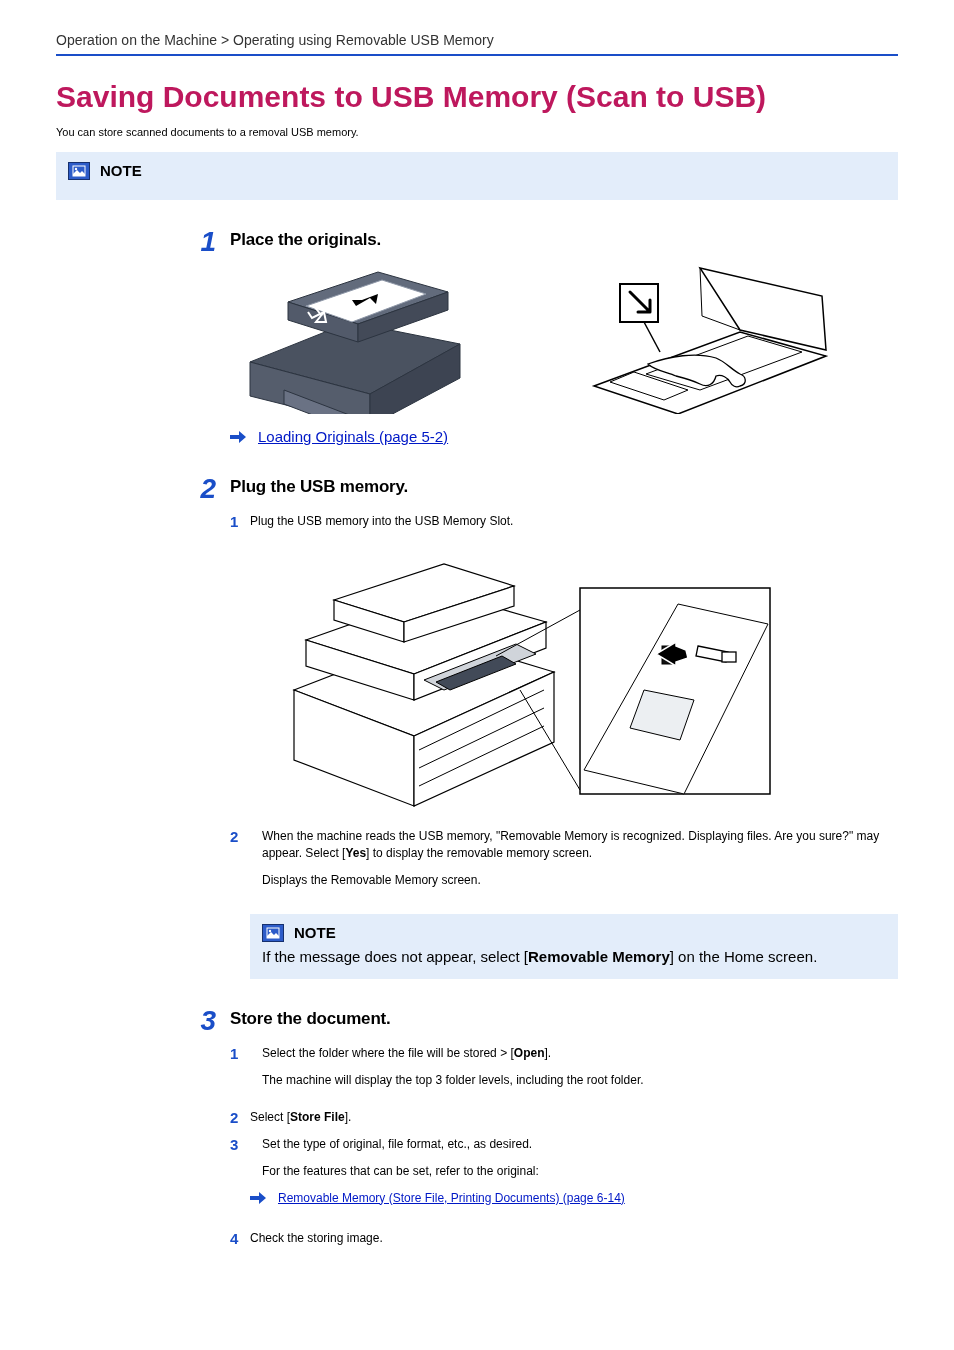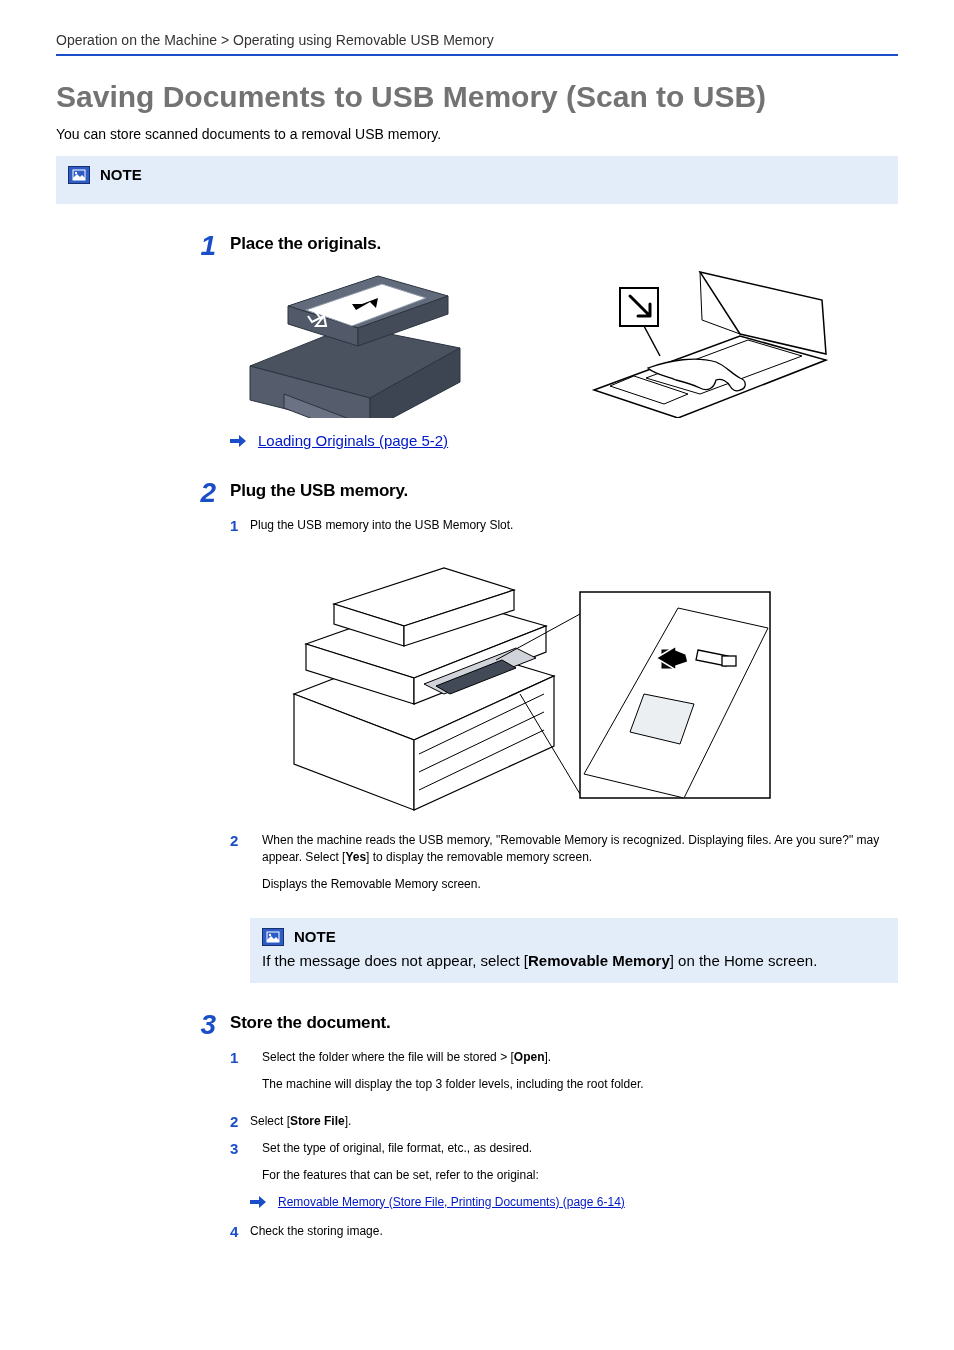--- a/index.html
+++ b/index.html
@@ -18,26 +18,26 @@
     margin-bottom: 6px;
   }
   .top-rule {
     border: 0;
     border-top: 2px solid #1a4ec8;
     margin: 0 0 24px 0;
   }
   .page-title {
     font-size: 30px;
     font-weight: 900;
-    color: #737373;
+    color: #be185d;
     letter-spacing: 0;
     margin-bottom: 12px;
   }
   .intro {
-    font-size: 14px;
+    font-size: 11px;
     margin-bottom: 14px;
   }
   .note-box {
     background: #e3edfa;
     padding: 10px 12px 14px 12px;
     margin-bottom: 28px;
   }
   .note-head {
     display: flex;
     font-size: 15px;
@@ -136,21 +136,21 @@
     margin: 20px 0 18px 54px;
   }
   .fig-printer2 { width: 490px; height: 260px; }
   .inner-note {
     background: #e3edfa;
     padding: 10px 12px 14px 12px;
     margin: 16px 0 24px 20px;
   }
   svg { display: block; }
   .sect { margin-bottom: 0; }
-  .ref.inline { margin: 4px 0 3px 0; }
+  .ref.inline { margin: 4px 0 14px 0; }
 </style>
 </head>
 <body>
 
 <div class="breadcrumb">Operation on the Machine &gt; Operating using Removable USB Memory</div>
 <hr class="top-rule">
 <div class="page-title">Saving Documents to USB Memory (Scan to USB)</div>
 <div class="intro">You can store scanned documents to a removal USB memory.</div>
 
 <div class="note-box">

